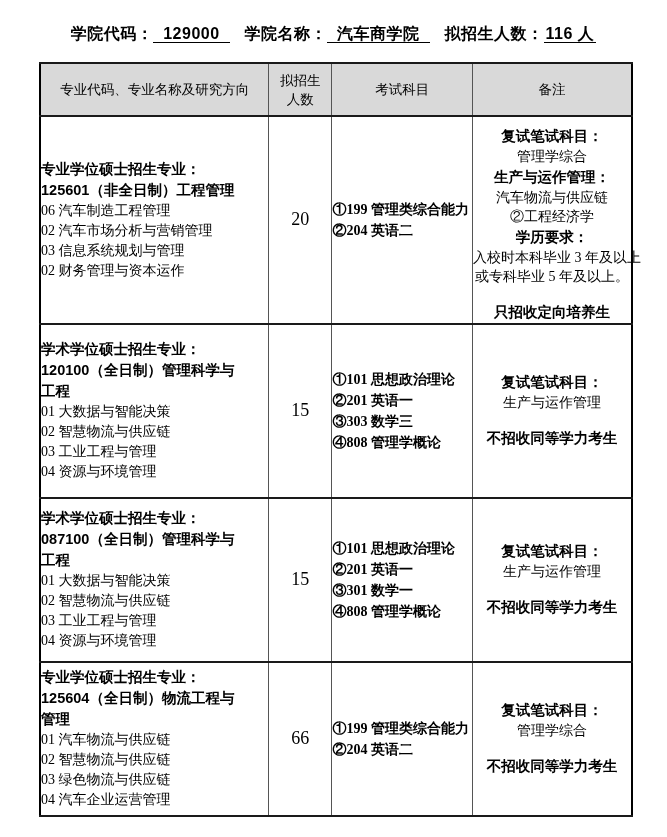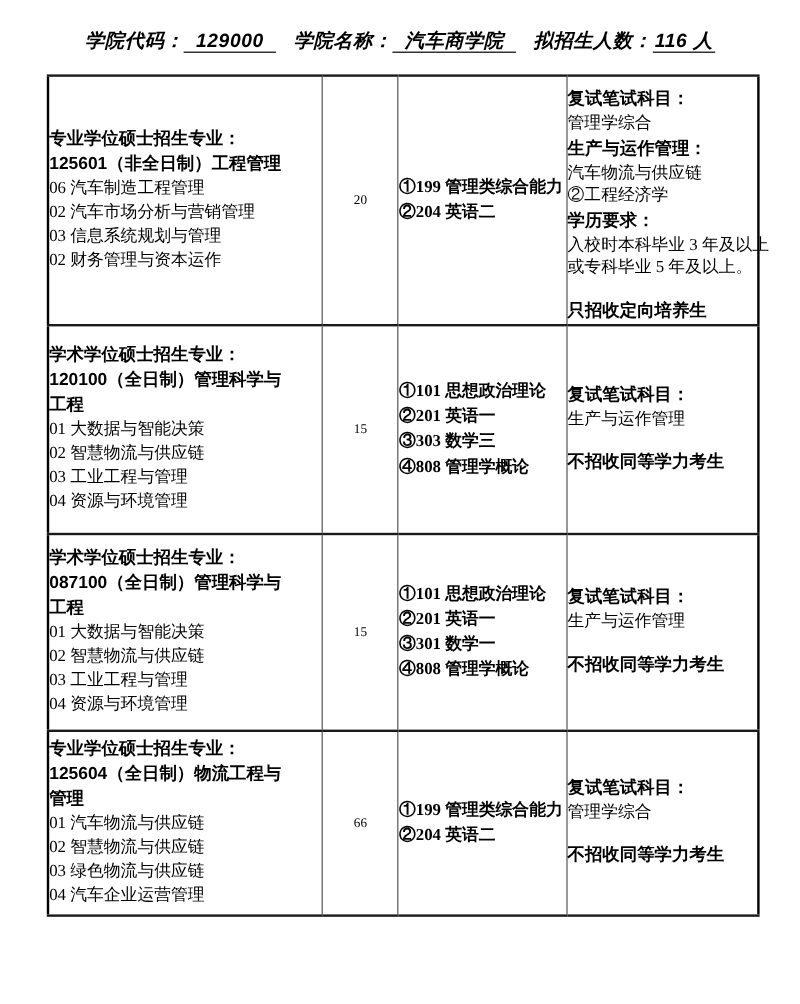--- a/index.html
+++ b/index.html
@@ -1,21 +1,21 @@
 <!DOCTYPE html>
 <html><head>
 <meta charset="utf-8">
 <style>
   html,body{margin:0;padding:0;background:#ffffff;}
   .page{position:relative;width:667px;height:837px;background:#ffffff;
         font-family:"Liberation Serif","DejaVu Serif",serif;color:#000;overflow:hidden;}
   
   .doc-title{position:absolute;top:24px;left:0;width:100%;text-align:center;
              font-family:"Liberation Sans","DejaVu Sans",sans-serif;
-             font-weight:bold;font-size:16px;letter-spacing:0.5px;font-style:italic;}
+             font-weight:bold;font-size:16px;letter-spacing:0.5px;}
   .doc-title .lbl{margin-left:10px;}
   .doc-title .lbl:first-child{margin-left:0;}
   .doc-title .val{border-bottom:1.5px solid #000;padding:0 10px;}
   .doc-title .val.tight{padding:0 2px;}
   
   table.adm{position:absolute;left:39px;top:62px;border-collapse:collapse;
             table-layout:fixed;width:594px;}
   table.adm{border:2.5px solid #000;}
   table.adm td,table.adm th{border-left:1px solid #555;border-right:1px solid #555;
             border-top:2px solid #1a1a1a;border-bottom:2px solid #1a1a1a;
@@ -25,30 +25,30 @@
   .c-program{width:228px;}
   .c-quota{width:63px;}
   .c-exam{width:140px;}
   .c-remarks{width:159px;}
   tr.r-h{height:53px;}
   tr.r-1{height:203px;}
   tr.r-2{height:174px;}
   tr.r-3{height:164px;}
   tr.r-4{height:154px;}
   td.program{padding-left:7px;padding-right:4px;}
-  td.quota{text-align:center;font-size:11px;}
+  td.quota{text-align:center;font-size:18px;}
   td.exam{padding-left:7px;padding-right:2px;font-size:13px;}
   td.remarks{padding-left:8px;padding-right:2px;font-size:13px;}
   td.remarks.top{vertical-align:top;padding-top:9px;}
   .ln{font-size:14px;line-height:20px;white-space:nowrap;}
   .ln.b{font-family:"Liberation Sans","DejaVu Sans",sans-serif;
         font-weight:bold;font-size:14.5px;line-height:21px;}
   .ln.gap{margin-top:15px;}
   td.exam .ln{line-height:21px;font-weight:bold;}
-  td.remarks .ln{line-height:19.5px;}
+  td.remarks .ln{line-height:19.5px;text-align:center;}
   td.remarks .ln.b{line-height:21px;}
 </style>
 </head>
 <body>
 
 <div class="page">
 
   <div class="doc-title">
     <span class="lbl">学院代码：</span><span class="val">129000</span>
     <span class="lbl">学院名称：</span><span class="val">汽车商学院</span>
@@ -57,20 +57,35 @@
 
   <table class="adm">
     <colgroup>
       <col class="c-program">
         <col class="c-quota">
         <col class="c-exam">
         <col class="c-remarks">
     </colgroup>
 
     <tbody>
+        <tr class="r-h">
+      <th class="hdr">
+        <div>专业代码、专业名称及研究方向</div>
+      </th>
+      <th class="hdr">
+        <div>拟招生</div>
+        <div>人数</div>
+      </th>
+      <th class="hdr">
+        <div>考试科目</div>
+      </th>
+      <th class="hdr">
+        <div>备注</div>
+      </th>
+    </tr>
 
     <tr class="r-1">
       <td class="program">
         <div class="ln b">专业学位硕士招生专业：</div>
         <div class="ln b">125601（非全日制）工程管理</div>
         <div class="ln">06 汽车制造工程管理</div>
         <div class="ln">02 汽车市场分析与营销管理</div>
         <div class="ln">03 信息系统规划与管理</div>
         <div class="ln">02 财务管理与资本运作</div>
       </td>

